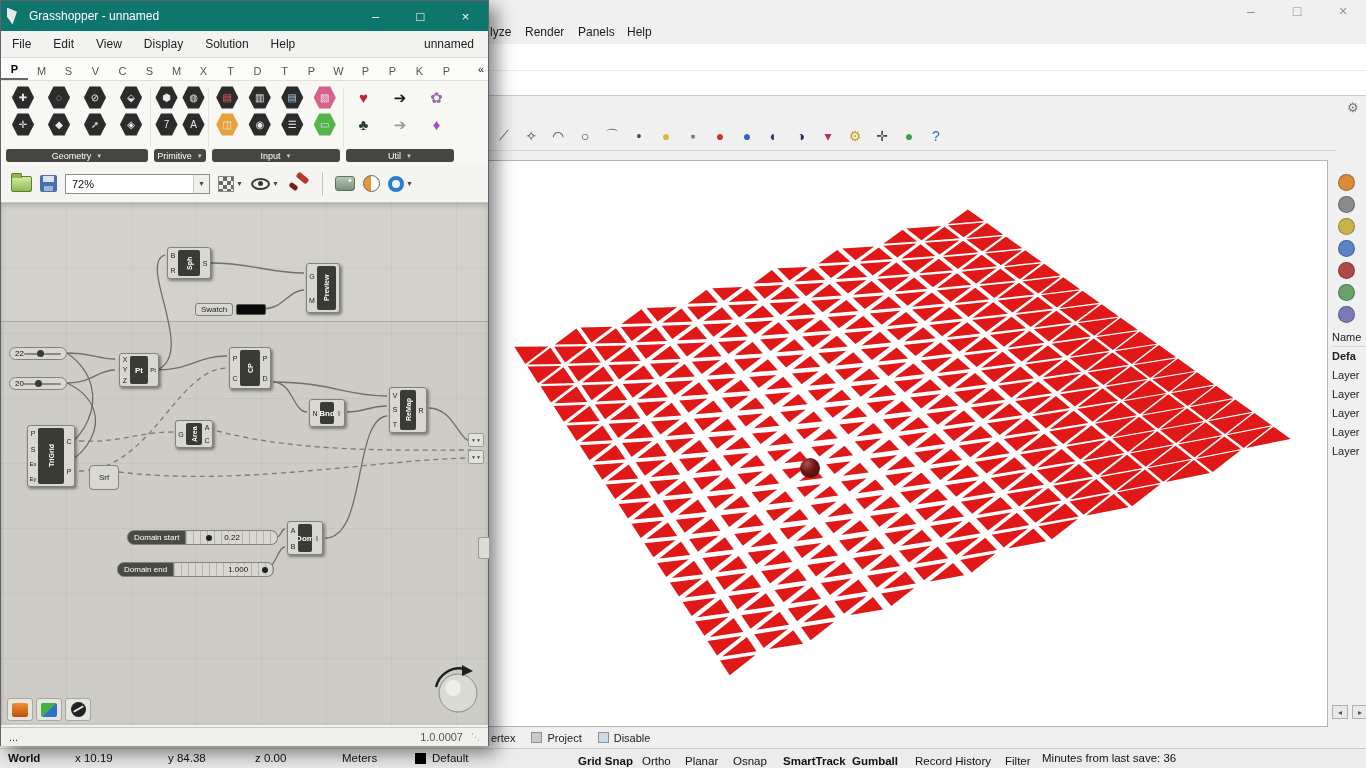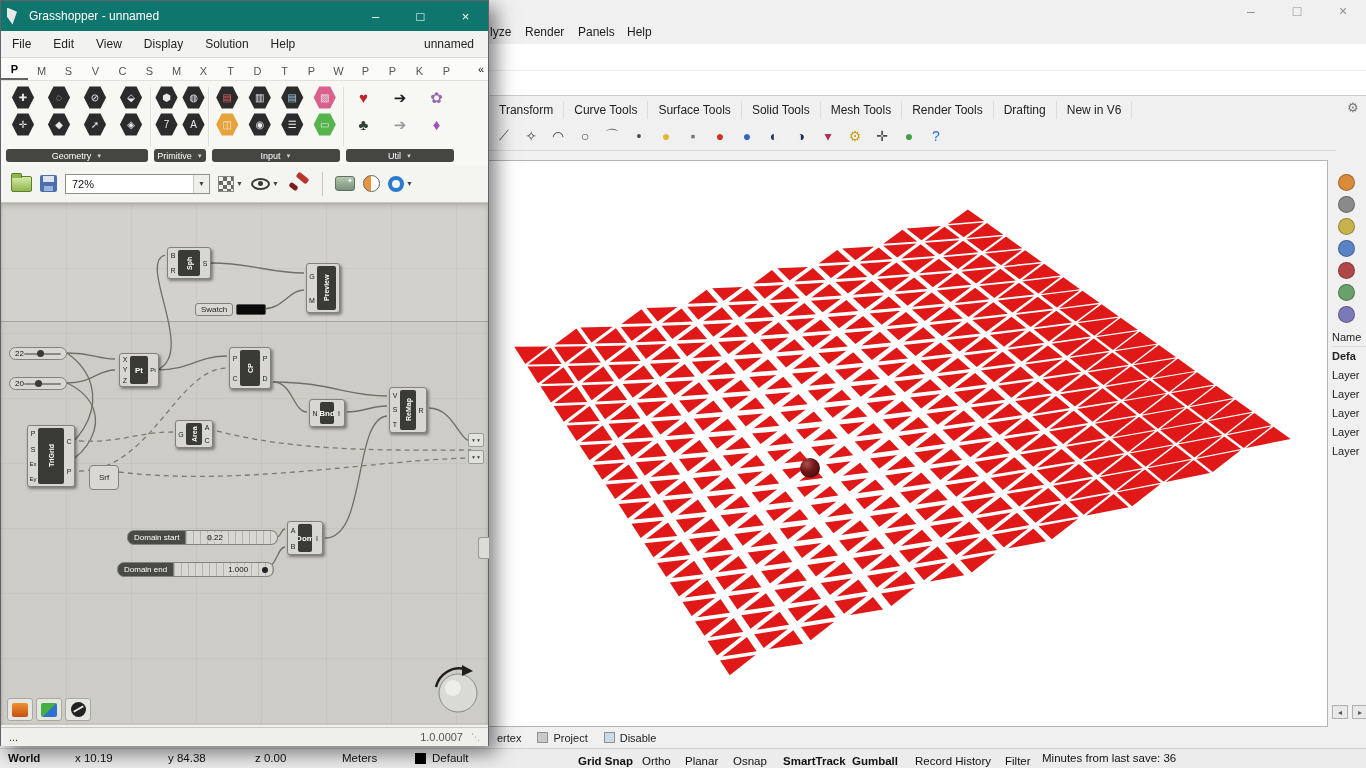--- a/index.html
+++ b/index.html
@@ -19,21 +19,21 @@
   .rh-viewport { position:absolute; left:489px; top:160px; width:839px; height:567px; background:#fff; border:1px solid #b4b4b4; border-left:none; overflow:hidden; }
   .rh-panel { position:absolute; left:1328px; top:160px; right:0; bottom:41px; background:#f0f0f0; }
   .panel-tabs { position:absolute; left:9px; top:14px; width:18px; }
   .panel-tab { width:17px; height:17px; border-radius:50%; margin:0 auto 5px; display:block; border:1px solid rgba(0,0,0,.25); }
   .layer-list { position:absolute; left:4px; right:0; top:168px; font-size:11px; color:#222; }
   .layer-header { height:19px; line-height:19px; border-bottom:1px solid #d8d8d8; }
   .layer-row { height:19px; line-height:19px; white-space:nowrap; overflow:hidden; }
   .layer-row.current { font-weight:bold; }
   .panel-scroll { position:absolute; left:4px; bottom:8px; display:flex; gap:4px; }
   .pscroll-btn { width:16px; height:14px; border:1px solid #b0b0b0; background:#e8e8e8; font-size:8px; color:#555; display:flex; align-items:center; justify-content:center; }
-  .rh-osnap { position:absolute; left:489px; right:0; top:727px; height:21px; background:#f0f0f0; display:flex; align-items:center; gap:16px; font-size:11px; color:#222; padding-left:8px; }
+  .rh-osnap { position:absolute; left:489px; right:0; top:727px; height:21px; background:#f0f0f0; display:flex; align-items:center; gap:16px; font-size:11px; color:#222; padding-left:2px; }
   .osnap-item { display:flex; align-items:center; }
   .osnap-box { width:11px; height:11px; border:1px solid #919191; display:inline-block; margin-right:5px; }
   .rh-status { position:absolute; left:0; right:0; top:748px; height:20px; background:#ececec; border-top:1px solid #cfcfcf; font-size:11.5px; color:#111; }
   .rh-status span { position:absolute; top:3px; white-space:nowrap; }
   .sb-bold { font-weight:bold; }
   .sb-swatch { width:11px; height:11px; background:#000; display:inline-block; }
 
   
   .gh-window { position:absolute; left:0; top:0; width:489px; height:746px; background:#f0f0ee; border:1px solid #62626a; box-shadow:7px 7px 18px rgba(0,0,0,.5); z-index:10; }
   .gh-title { position:absolute; left:0; top:0; right:0; height:30px; background:#0f766e; color:#fff; display:flex; align-items:center; }
@@ -126,30 +126,20 @@
     <span style="left:490px">lyze</span>
     <span style="left:525px">Render</span>
     <span style="left:578px">Panels</span>
     <span style="left:627px">Help</span>
   </div>
 
   <div class="rh-cmd">
       <div class="rh-cmd-line"></div>
     </div>
 
-  <div class="rh-tabs">
-    <span class="rh-tab">Transform</span>
-    <span class="rh-tab">Curve Tools</span>
-    <span class="rh-tab">Surface Tools</span>
-    <span class="rh-tab">Solid Tools</span>
-    <span class="rh-tab">Mesh Tools</span>
-    <span class="rh-tab">Render Tools</span>
-    <span class="rh-tab">Drafting</span>
-    <span class="rh-tab">New in V6</span>
-  </div>
   <span class="rh-gear">⚙</span>
 
   <div class="rh-toolbar" id="rh-toolbar">
       <span class="rh-icon" style="color: rgb(74, 74, 74);">⟋</span>
       <span class="rh-icon" style="color: rgb(74, 74, 74);">✧</span>
       <span class="rh-icon" style="color: rgb(74, 74, 74);">◠</span>
       <span class="rh-icon" style="color: rgb(74, 74, 74);">○</span>
       <span class="rh-icon" style="color: rgb(74, 74, 74);">⌒</span>
       <span class="rh-icon" style="color: rgb(74, 74, 74);">•</span>
       <span class="rh-icon" style="color: rgb(224, 184, 48);">●</span>
@@ -983,21 +973,21 @@
       <div class="ncap">Dom</div>
       <div class="np">
           <span>I</span>
         </div>
     </div>
 
     <div class="gdomain" style="left:126px;top:529px">
       <span class="dlabel">Domain start</span>
       <span class="dtrack" style="width:92px">
         <span class="dknob" style="left:20px"></span>
-        <span class="dval" style="margin-left:19px">0.22</span>
+        <span class="dval" style="margin-left:36px">0.22</span>
       </span>
     </div>
     <div class="gdomain" style="left:116px;top:561px">
       <span class="dlabel">Domain end</span>
       <span class="dtrack" style="width:100px">
         <span class="dknob" style="left:88px"></span>
         <span class="dval" style="margin-left:52px">1.000</span>
       </span>
     </div>
 

